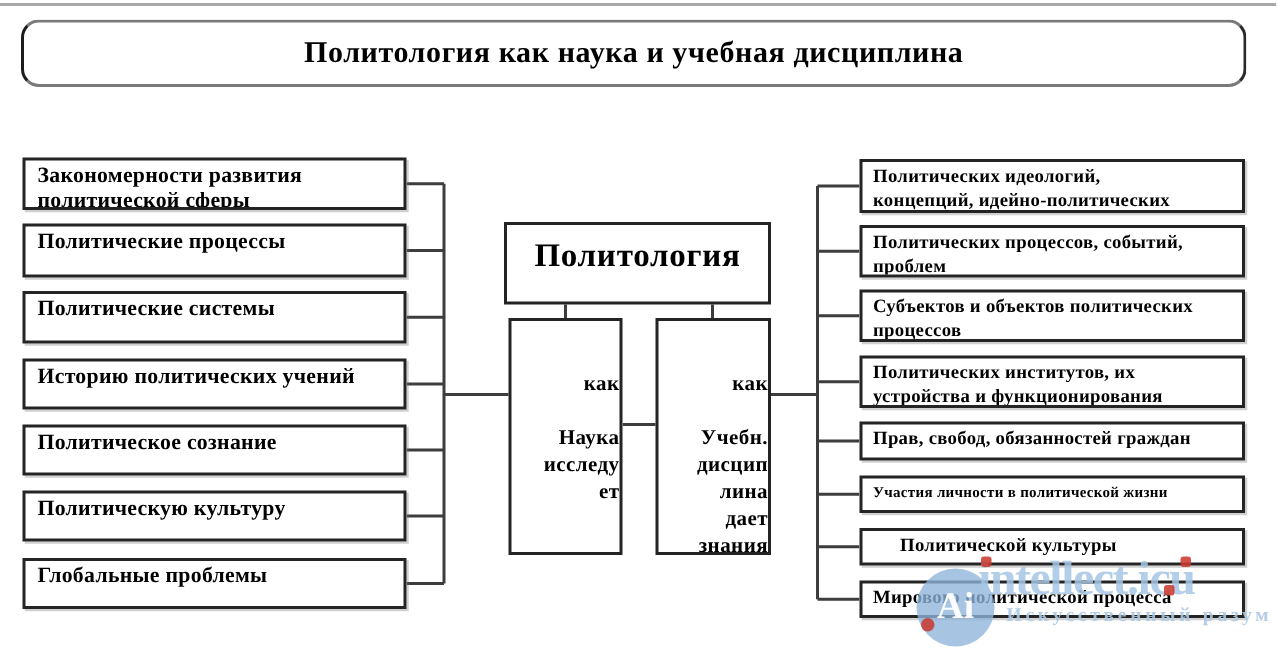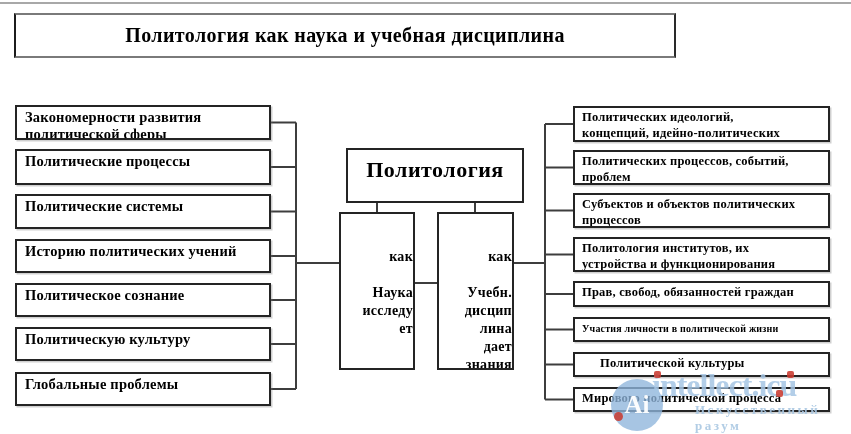--- a/index.html
+++ b/index.html
@@ -7,30 +7,30 @@
     position:relative;width:851px;height:434px;background:#ffffff;
     font-family:"Liberation Serif","DejaVu Serif",serif;overflow:hidden;
   }
   .topline{position:absolute;left:0;top:2px;width:851px;height:2px;background:#a8a8a8;}
   .box{
     position:absolute;box-sizing:border-box;background:#ffffff;
     border:2px solid #242424;color:#000;font-weight:bold;
     overflow:hidden;
   }
   .title-box{
-    left:14px;top:13px;width:662px;height:45px;
+    left:14px;top:13px;width:817px;height:45px;
     border-color:#7a7a7a #2a2a2a #7a7a7a #1c1c1c;
     display:flex;align-items:center;justify-content:center;
-    font-size:20px;letter-spacing:.4px;
+    font-size:20px;letter-spacing:.4px;border-radius:12px;
   }
   .side-box{padding:2px 8px;font-size:14.5px;line-height:16.5px;letter-spacing:.2px;white-space:pre-line;box-shadow:1.5px 1.5px 0 rgba(120,120,120,.35);}
   .left-col{left:15px;width:256px;}
   .right-col{left:573px;width:257px;font-size:12.5px;line-height:15.5px;padding:2px 7px;}
   .root-box{
-    left:346px;top:148px;width:178px;height:55px;
+    left:336px;top:148px;width:178px;height:55px;
     text-align:center;padding-top:7px;font-size:22px;letter-spacing:.5px;
   }
   .sub-box{
     top:212px;height:158px;text-align:right;
     font-size:14px;line-height:18px;padding-top:16px;
     white-space:pre-line;letter-spacing:.3px;
   }
   .science-box{left:339px;width:76px;}
   .discipline-box{left:437px;width:77px;}
   .lines{position:absolute;left:0;top:0;width:851px;height:434px;}
@@ -45,21 +45,21 @@
   .wm-brand{
     position:absolute;left:652px;top:367px;font-size:32px;font-weight:bold;
     letter-spacing:-1px;color:rgba(166,198,228,.85);
   }
   .wm-dot{position:absolute;width:7px;height:7px;border-radius:2px;background:rgba(202,58,48,.88);}
   .wm-dot1{left:654px;top:371px;}
   .wm-dot2{left:776px;top:390px;}
   .wm-dot3{left:787px;top:371px;}
   .wm-tagline{
     position:absolute;left:671px;top:402px;font-size:13px;font-weight:600;
-    letter-spacing:2.5px;color:rgba(170,200,226,.9);margin-left:24px;
+    letter-spacing:2.5px;color:rgba(170,200,226,.9);
   }
 </style>
 </head>
 <body>
 
 <div class="stage">
 
   <div class="topline"></div>
 
   <svg class="lines" viewBox="0 0 851 434" xmlns="http://www.w3.org/2000/svg">
@@ -105,21 +105,21 @@
   <div class="box side-box left-col" style="top:283px;height:34px;"><span>Политическое сознание</span></div>
   <div class="box side-box left-col" style="top:327px;height:34px;"><span>Политическую культуру</span></div>
   <div class="box side-box left-col" style="top:372px;height:34px;"><span>Глобальные проблемы</span></div>
 
   <div class="box side-box right-col" style="top:106px;height:36px;"><span>Политических идеологий,
 концепций, идейно-политических</span></div>
   <div class="box side-box right-col" style="top:150px;height:35px;"><span>Политических процессов, событий,
 проблем</span></div>
   <div class="box side-box right-col" style="top:193px;height:35px;"><span>Субъектов и объектов политических
 процессов</span></div>
-  <div class="box side-box right-col" style="top:237px;height:35px;"><span>Политология институтов, их
+  <div class="box side-box right-col" style="top:237px;height:35px;"><span>Политических институтов, их
 устройства и функционирования</span></div>
   <div class="box side-box right-col" style="top:281px;height:26px;"><span>Прав, свобод, обязанностей граждан</span></div>
   <div class="box side-box right-col" style="top:317px;height:25px;font-size:10px;"><span>Участия личности в политической жизни</span></div>
   <div class="box side-box right-col" style="top:352px;height:25px;padding-left:25px;"><span>Политической культуры</span></div>
   <div class="box side-box right-col" style="top:387px;height:25px;"><span>Мирового политической процесса</span></div>
 
   <div class="box root-box">
     <span>Политология</span>
   </div>
   <div class="box sub-box science-box">

